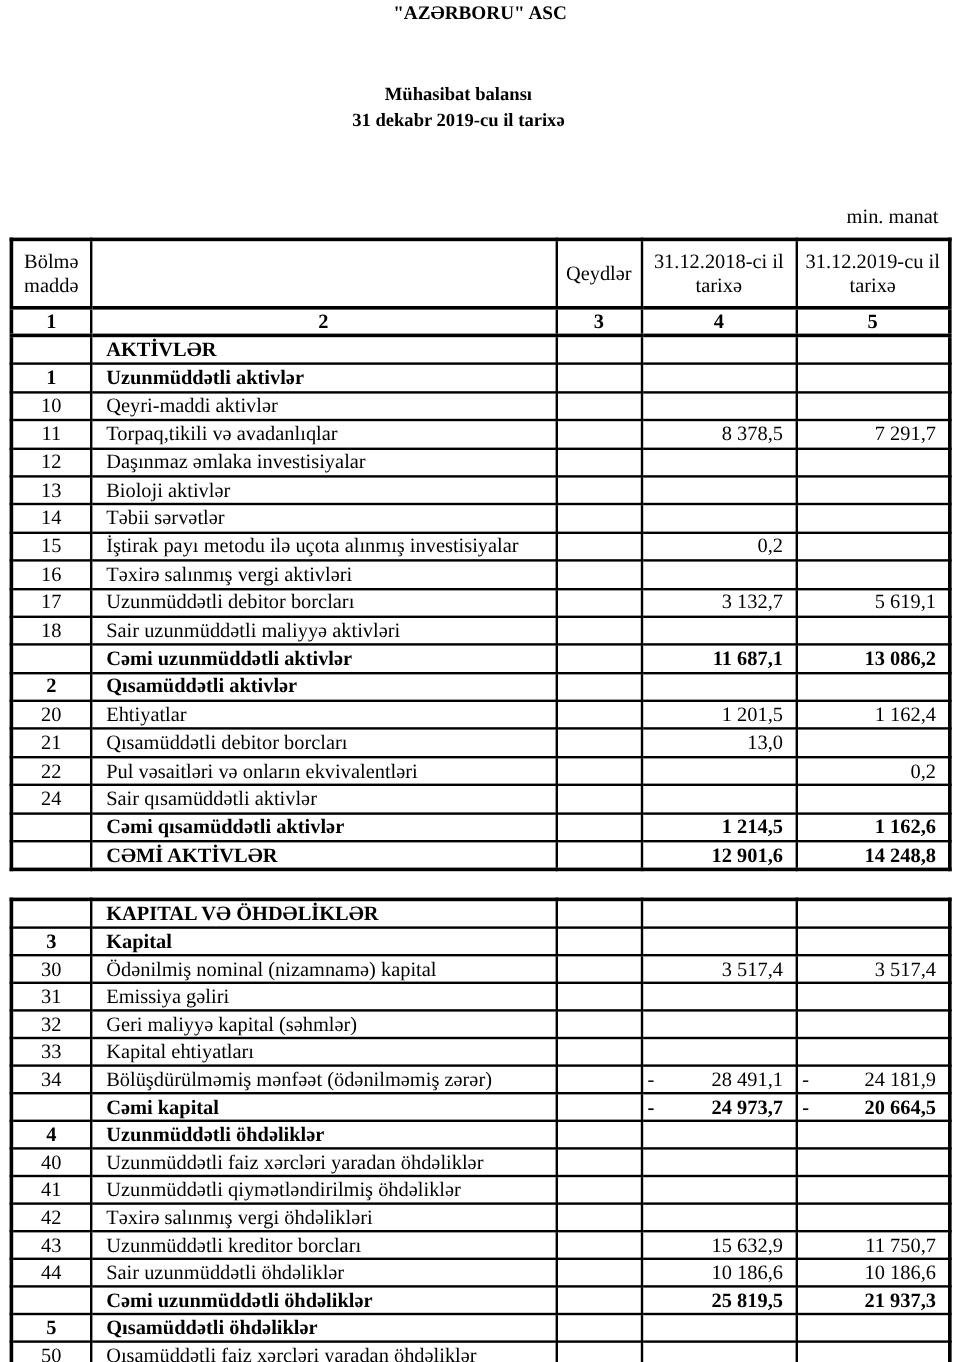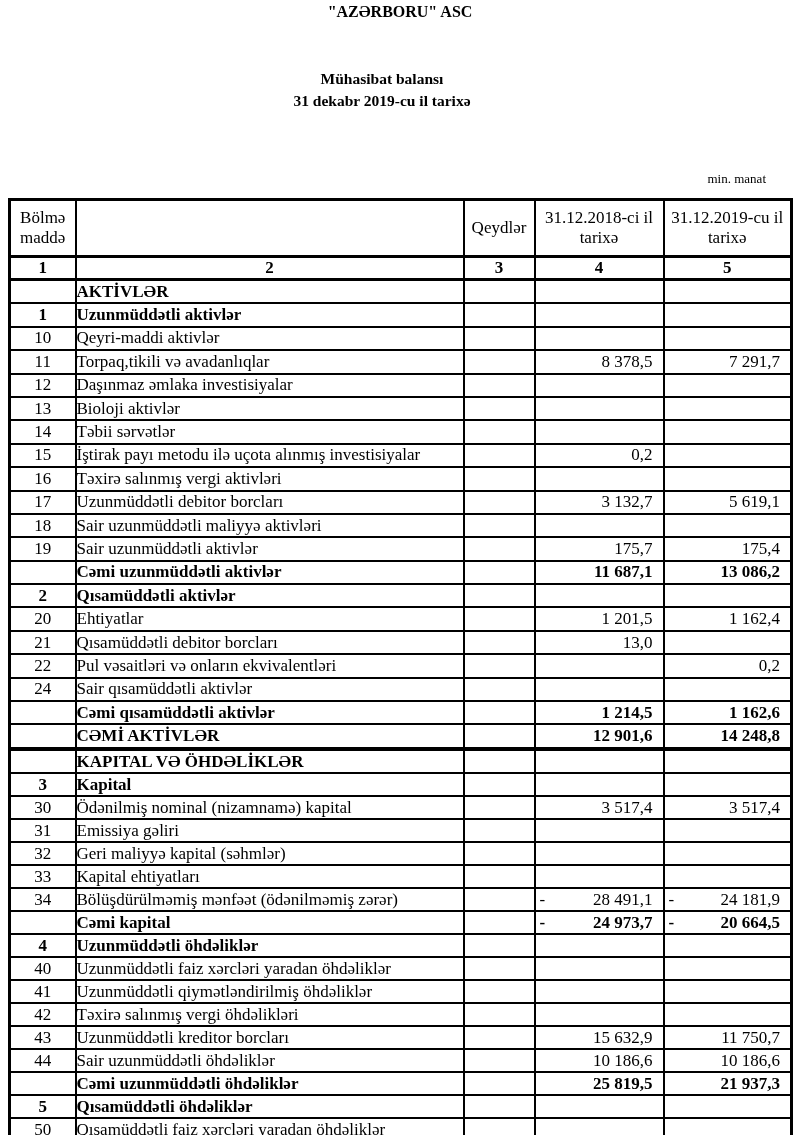--- a/index.html
+++ b/index.html
@@ -21,22 +21,22 @@
     font-size: 16px;
   }
   #subtitle-block {
     top: 68px; left: 12px; width: 740px;
     text-align: center;
     font-weight: bold;
     font-size: 15.5px;
     line-height: 22px;
   }
   #unit-label {
-    top: 171px; right: 34px;
-    font-size: 13px;
+    top: 171px; right: 18px;
+    font-size: 17px;
   }
   table.balance {
     position: absolute;
     left: 8px;
     border-collapse: collapse;
     table-layout: fixed;
     width: 782px;
     border: 3px solid #000;
     font-size: 17px;
   }
@@ -59,21 +59,21 @@
   }
   .balance thead tr.idx th {
     height: 20px;
     font-weight: bold;
     text-align: center;
     border-bottom: 3px solid #000;
   }
   .balance tbody td { height: 21.4px; }
   #table-equity tbody td { height: 21.0px; }
   td.c-code { text-align: center; }
-  td.c-label { text-align: left; padding-left: 0; }
+  td.c-label { text-align: left; padding-left: 12px; }
   td.c-val {
     position: relative;
     text-align: right;
     padding-right: 10px;
   }
   td.c-val .minus {
     position: absolute;
     left: 4px;
     top: 50%;
     transform: translateY(-50%);
@@ -190,27 +190,20 @@
         <td class="c-val"><span>3 132,7</span></td>
         <td class="c-val"><span>5 619,1</span></td>
       </tr>
       <tr>
         <td class="c-code">18</td>
         <td class="c-label">Sair uzunmüddətli maliyyə aktivləri</td>
         <td class="c-notes"></td>
         <td class="c-val"><span></span></td>
         <td class="c-val"><span></span></td>
       </tr>
-      <tr>
-        <td class="c-code">19</td>
-        <td class="c-label">Sair uzunmüddətli aktivlər</td>
-        <td class="c-notes"></td>
-        <td class="c-val"><span>175,7</span></td>
-        <td class="c-val"><span>175,4</span></td>
-      </tr>
       <tr class="bold">
         <td class="c-code"></td>
         <td class="c-label">Cəmi uzunmüddətli aktivlər</td>
         <td class="c-notes"></td>
         <td class="c-val"><span>11 687,1</span></td>
         <td class="c-val"><span>13 086,2</span></td>
       </tr>
       <tr class="bold">
         <td class="c-code">2</td>
         <td class="c-label">Qısamüddətli aktivlər</td>

